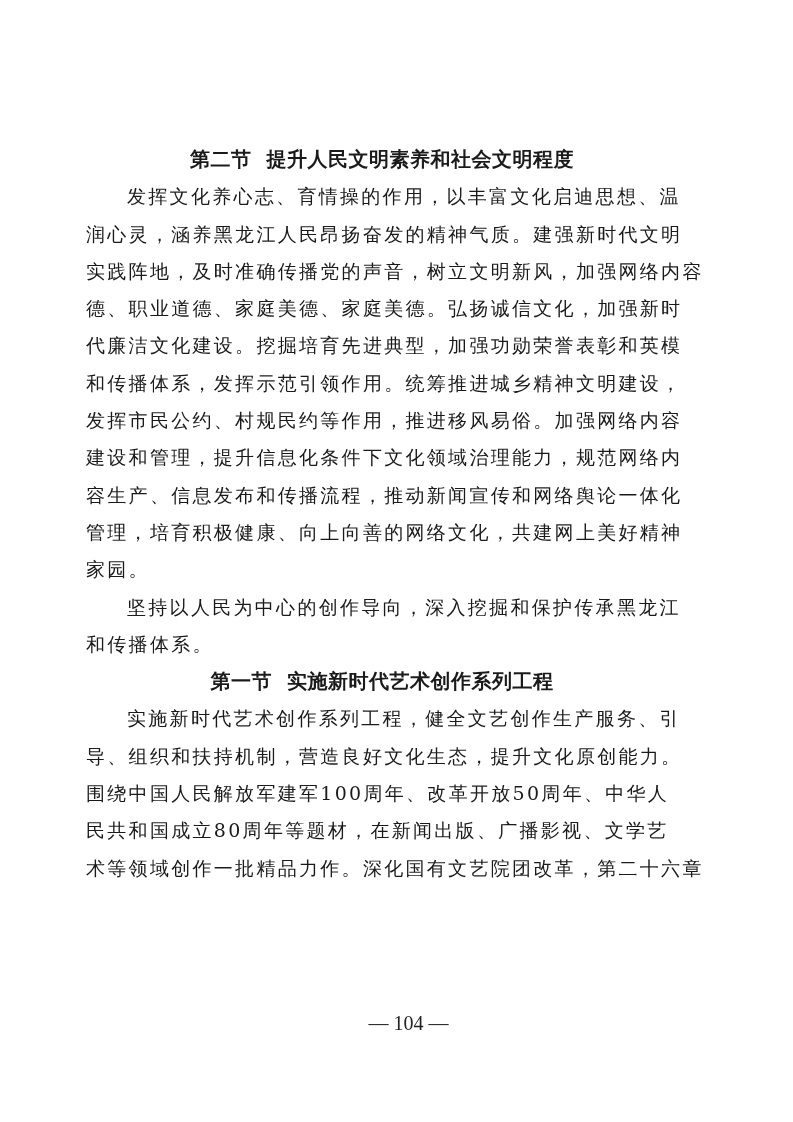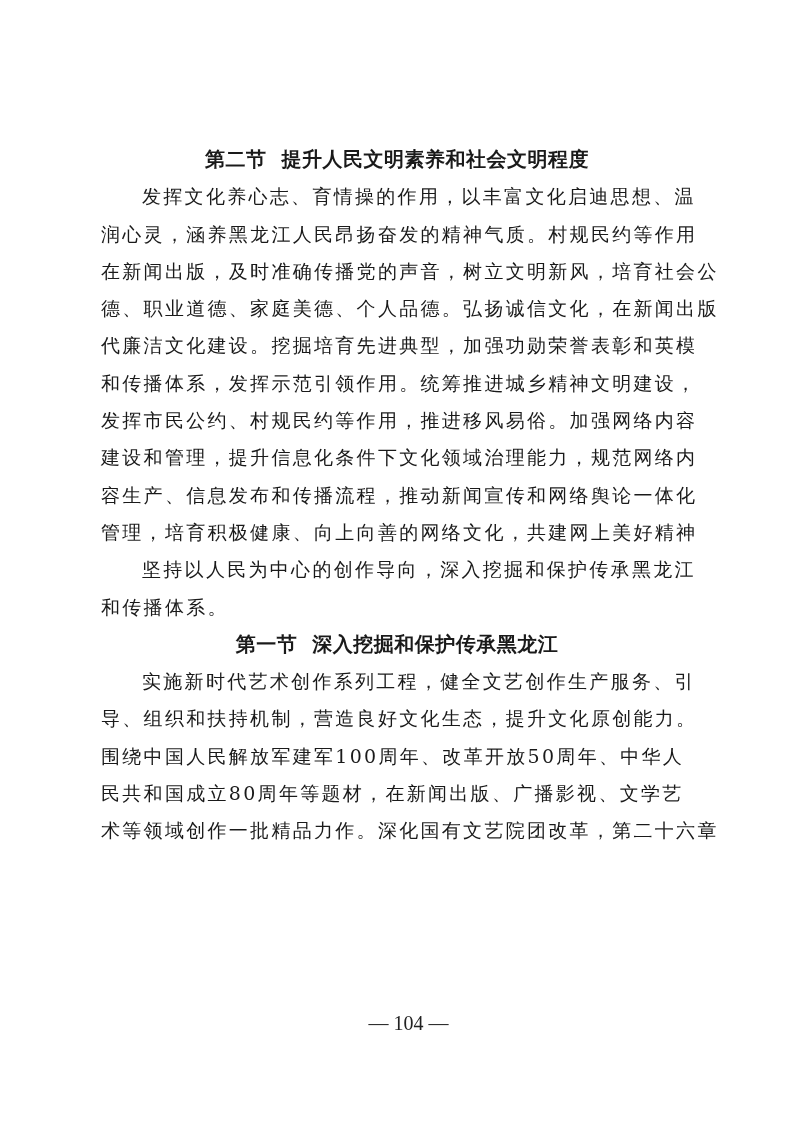--- a/index.html
+++ b/index.html
@@ -1,52 +1,53 @@
 <!DOCTYPE html>
 <html><head>
   <meta charset="utf-8">
   <style>
     html, body { margin: 0; padding: 0; background: #ffffff; }
     body { width: 793px; height: 1122px; position: relative; overflow: hidden;
            font-family: "DejaVu Serif", "Liberation Serif", serif; color: #1a1a1a; }
-    .page { position: absolute; left: 101px; top: 141px; width: 592px; }
+    .page { position: absolute; left: 86px; top: 141px; width: 592px; }
     .heading { text-align: center; font-weight: bold; font-size: 20px; height: 37.3px; line-height: 37.3px;
                letter-spacing: 0.5px; white-space: pre; }
     .line { font-size: 19px; height: 37.3px; line-height: 37.3px; white-space: nowrap;
             letter-spacing: 2.3px; }
     .line.indent { padding-left: 41px; }
     .footer { position: absolute; top: 1012px; left: 12px; width: 793px; text-align: center;
               font-family: "Liberation Serif", serif; font-size: 20px; color: #222; }
   </style>
 </head>
 <body>
 
 <div class="page">
   <div class="heading">第二节  提升人民文明素养和社会文明程度</div>
 
   <div>
     <div class="line indent">发挥文化养心志、育情操的作用，以丰富文化启迪思想、温</div>
-    <div class="line">润心灵，涵养黑龙江人民昂扬奋发的精神气质。村规民约等作用</div>
-    <div class="line">在新闻出版，及时准确传播党的声音，树立文明新风，培育社会公</div>
-    <div class="line">德、职业道德、家庭美德、个人品德。弘扬诚信文化，在新闻出版</div>
+    <div class="line">润心灵，涵养黑龙江人民昂扬奋发的精神气质。建强新时代文明</div>
+    <div class="line">实践阵地，及时准确传播党的声音，树立文明新风，加强网络内容</div>
+    <div class="line">德、职业道德、家庭美德、家庭美德。弘扬诚信文化，加强新时</div>
     <div class="line">代廉洁文化建设。挖掘培育先进典型，加强功勋荣誉表彰和英模</div>
     <div class="line">和传播体系，发挥示范引领作用。统筹推进城乡精神文明建设，</div>
     <div class="line">发挥市民公约、村规民约等作用，推进移风易俗。加强网络内容</div>
     <div class="line">建设和管理，提升信息化条件下文化领域治理能力，规范网络内</div>
     <div class="line">容生产、信息发布和传播流程，推动新闻宣传和网络舆论一体化</div>
     <div class="line">管理，培育积极健康、向上向善的网络文化，共建网上美好精神</div>
+    <div class="line">家园。</div>
   </div>
 
 
   <div>
     <div class="line indent">坚持以人民为中心的创作导向，深入挖掘和保护传承黑龙江</div>
     <div class="line">和传播体系。</div>
   </div>
 
-  <div class="heading">第一节  深入挖掘和保护传承黑龙江</div>
+  <div class="heading">第一节  实施新时代艺术创作系列工程</div>
 
   <div>
     <div class="line indent">实施新时代艺术创作系列工程，健全文艺创作生产服务、引</div>
     <div class="line">导、组织和扶持机制，营造良好文化生态，提升文化原创能力。</div>
     <div class="line">围绕中国人民解放军建军100周年、改革开放50周年、中华人</div>
     <div class="line">民共和国成立80周年等题材，在新闻出版、广播影视、文学艺</div>
     <div class="line">术等领域创作一批精品力作。深化国有文艺院团改革，第二十六章</div>
   </div>
 </div>
 

